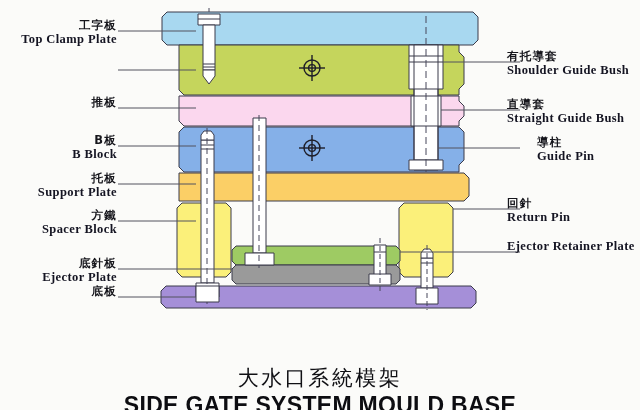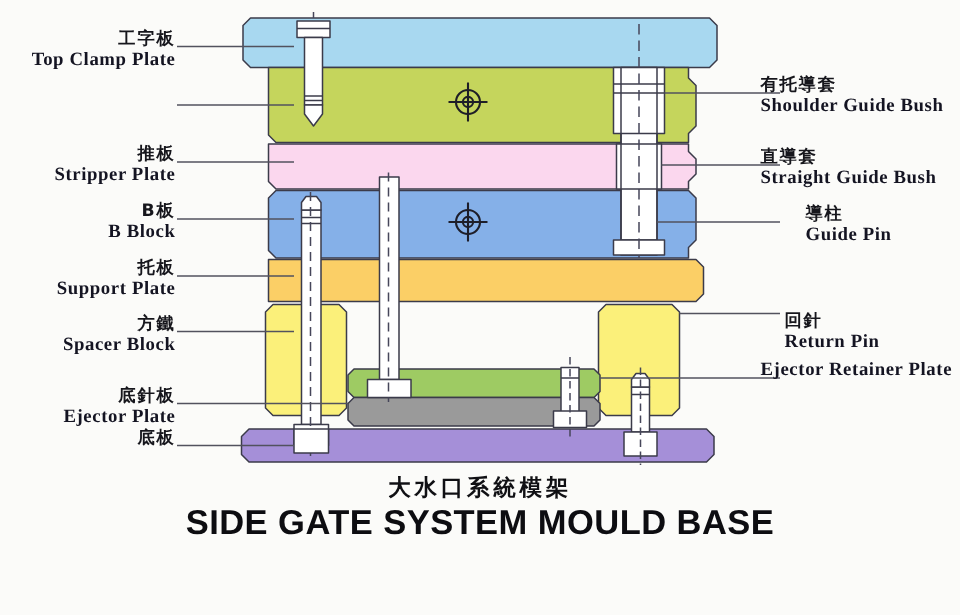--- a/index.html
+++ b/index.html
@@ -22,21 +22,21 @@
     font-family:"Liberation Serif", serif;
     font-size:12.5px;font-weight:700;color:#141422;
     line-height:14.5px;letter-spacing:.4px;
   }
   .lbl.left{text-align:right;}
   .lbl.right{text-align:left;}
 
   .title{position:absolute;left:0;width:640px;text-align:center;}
   .title .t-cn{
     font-family:"DejaVu Sans", sans-serif;
-    font-size:15px;font-weight:700;color:#101014;letter-spacing:2.5px;
+    font-size:21px;font-weight:400;color:#101014;letter-spacing:2.5px;margin-top:48px;
   }
   .title .t-en{
     font-family:"Liberation Sans", sans-serif;
     font-size:23px;font-weight:700;color:#0d0d11;letter-spacing:.3px;
   }
 </style>
 </head>
 <body>
 
 <div id="stage">
@@ -172,21 +172,20 @@
       <line x1="400" y1="252" x2="520" y2="252"></line>
     </g>
   </svg>
 
   <div class="lbl left" style="right:523px;top:18px;">
     <div class="cn">工字板</div>
     <div class="en">Top Clamp Plate</div>
   </div>
   <div class="lbl left" style="right:523px;top:95px;">
     <div class="cn">推板</div>
-    <div class="en">Stripper Plate</div>
   </div>
   <div class="lbl left" style="right:523px;top:133px;">
     <div class="cn">B板</div>
     <div class="en">B Block</div>
   </div>
   <div class="lbl left" style="right:523px;top:171px;">
     <div class="cn">托板</div>
     <div class="en">Support Plate</div>
   </div>
   <div class="lbl left" style="right:523px;top:208px;">
@@ -206,21 +205,21 @@
     <div class="en">Shoulder Guide Bush</div>
   </div>
   <div class="lbl right" style="left:507px;top:97px;">
     <div class="cn">直導套</div>
     <div class="en">Straight Guide Bush</div>
   </div>
   <div class="lbl right" style="left:537px;top:135px;">
     <div class="cn">導柱</div>
     <div class="en">Guide Pin</div>
   </div>
-  <div class="lbl right" style="left:507px;top:206px;margin-left:16px;">
+  <div class="lbl right" style="left:507px;top:196px;">
     <div class="cn">回針</div>
     <div class="en">Return Pin</div>
   </div>
   <div class="lbl right" style="left:507px;top:239px;">
     <div class="en">Ejector Retainer Plate</div>
   </div>
 
   <div class="title" style="top:316px;">
     <div class="t-cn">大水口系統模架</div>
     <div class="t-en">SIDE GATE SYSTEM MOULD BASE</div>

